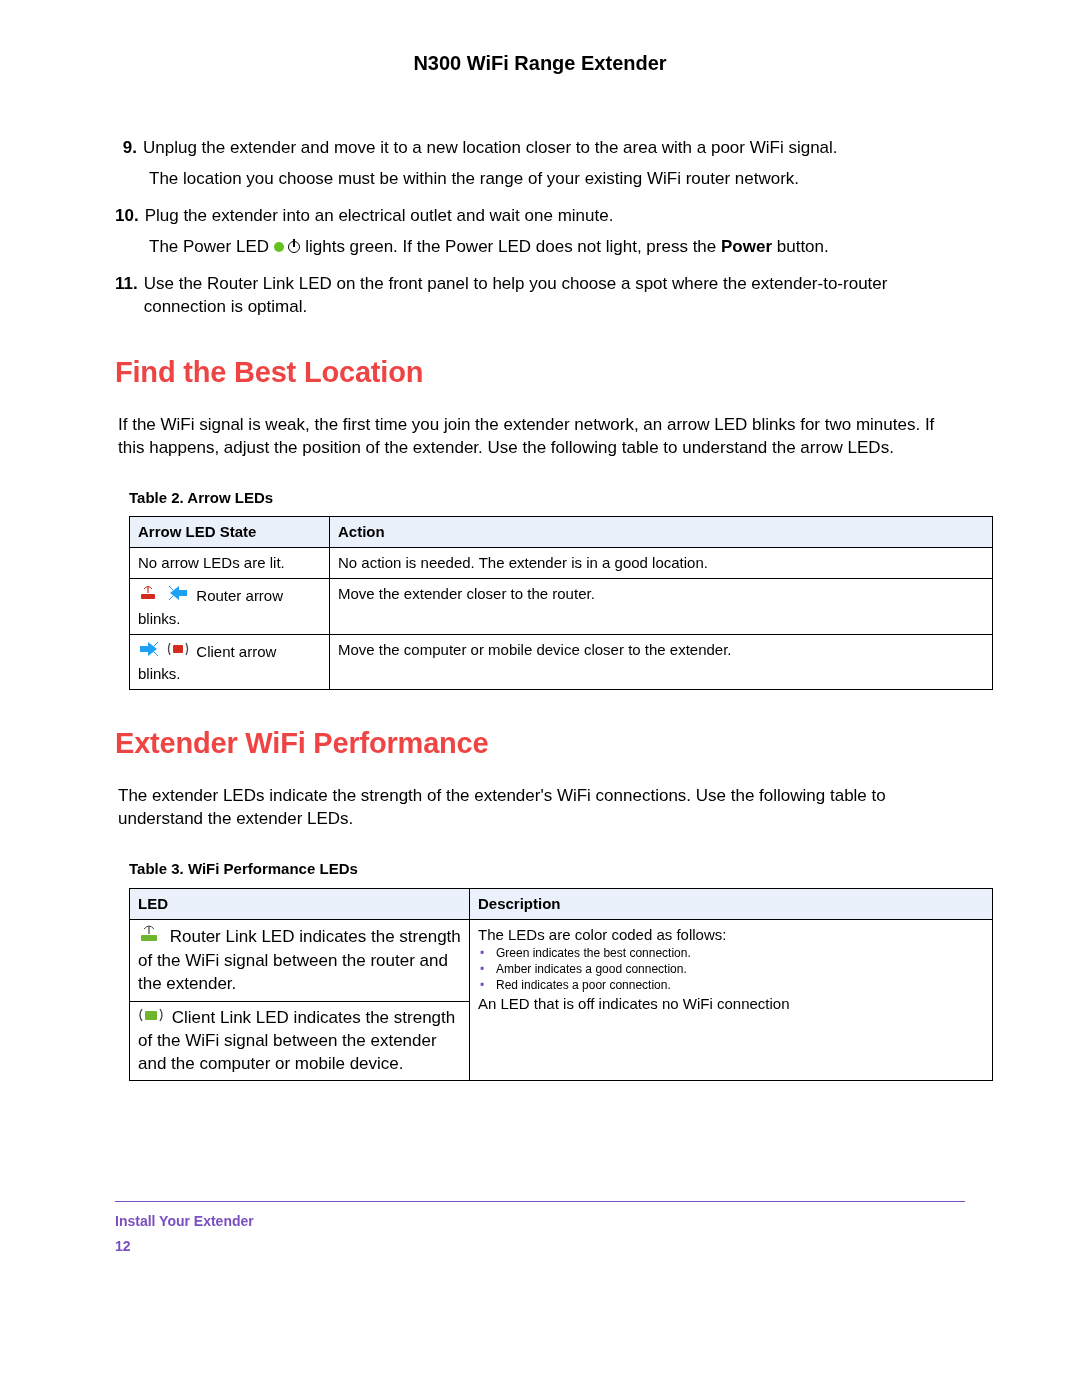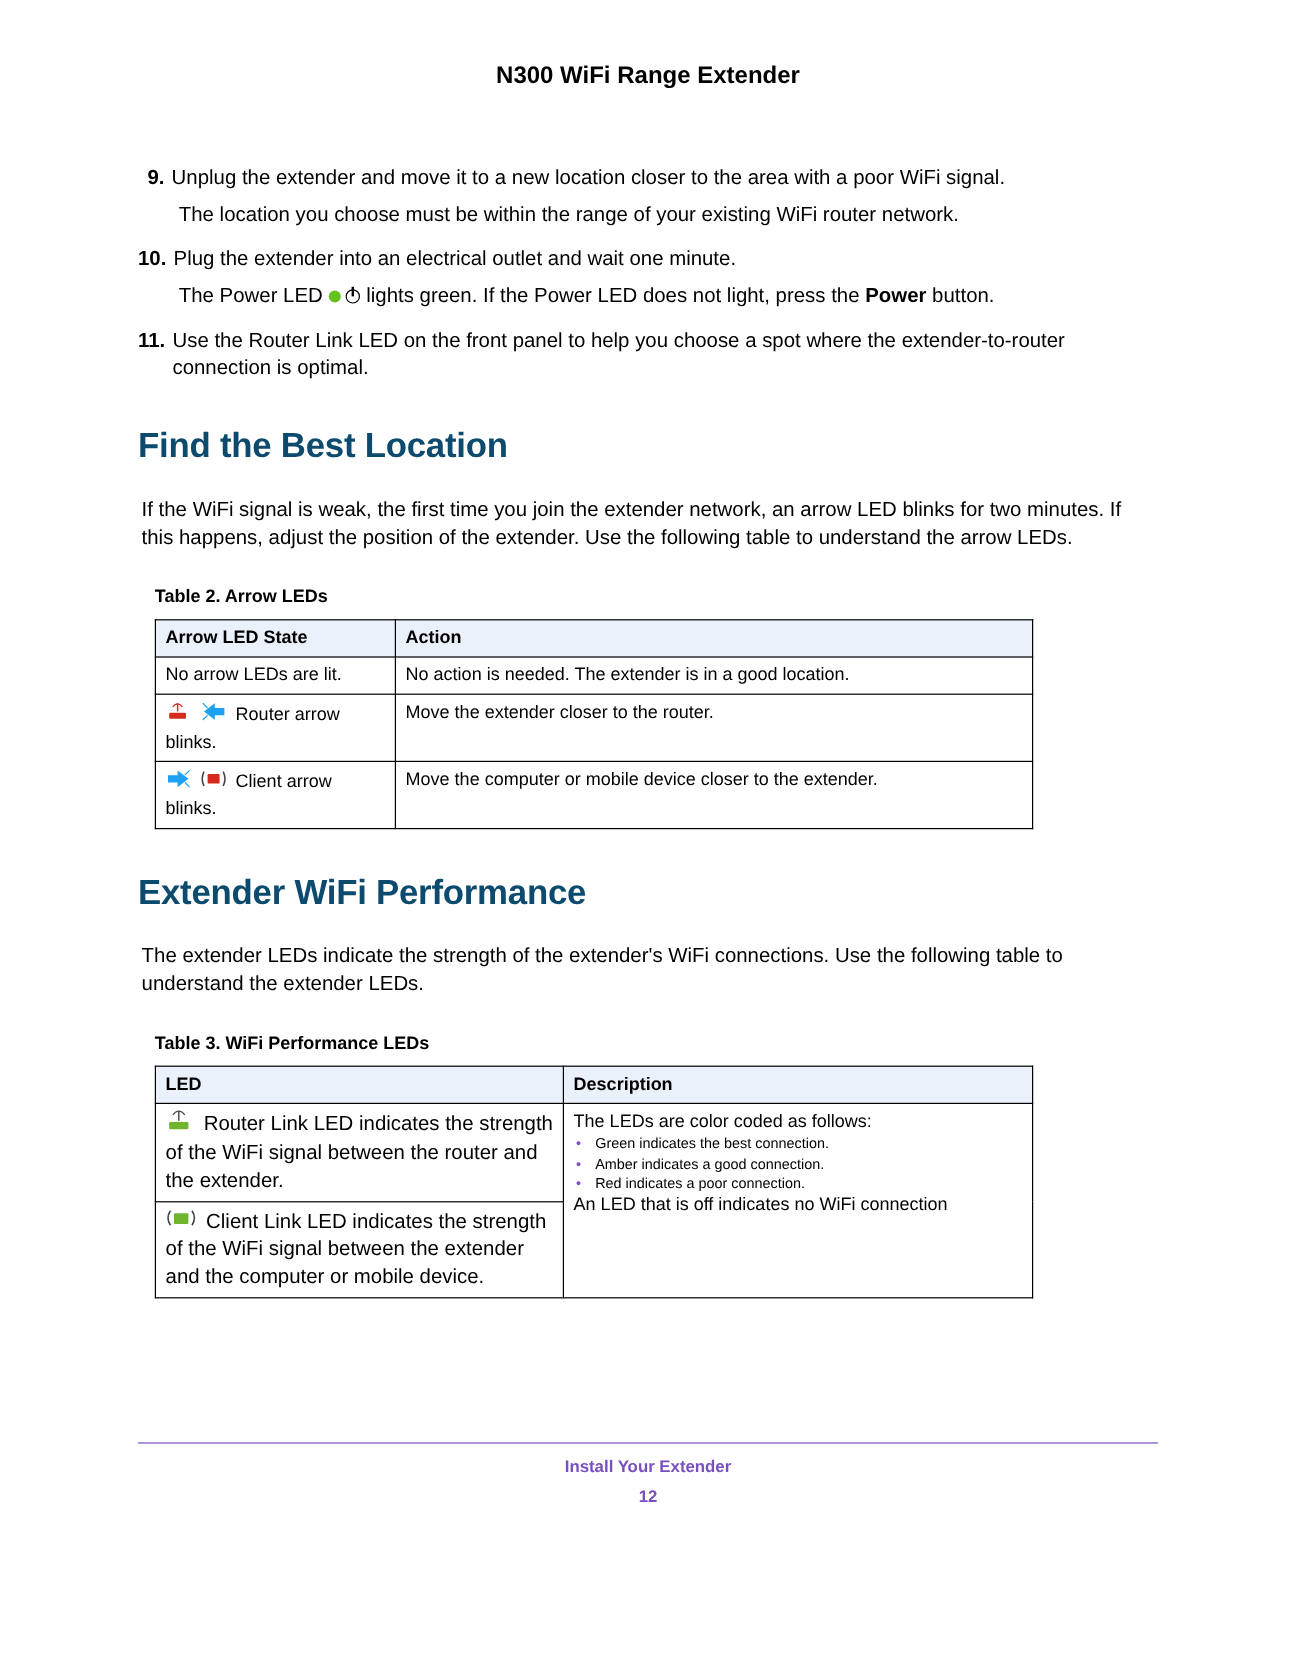--- a/index.html
+++ b/index.html
@@ -29,21 +29,21 @@
     text-align: right;
     padding-right: 6px;
   }
   .ol-body { flex: 1; }
   .sub-para {
     margin-left: 34px;
     margin-top: 6px;
     margin-bottom: 14px;
   }
   h2 {
-    color: #0c4a6e;
+    color: #ef4444;
     font-weight: bold;
     font-size: 29px;
     margin-top: 34px;
     margin-bottom: 22px;
     letter-spacing: -0.2px;
   }
   .body-para {
     margin-bottom: 16px;
     margin-left: 3px;
   }
@@ -52,21 +52,21 @@
     font-size: 15px;
     margin-left: 14px;
     margin-bottom: 8px;
     margin-top: 28px;
   }
   table {
     border-collapse: collapse;
     margin-left: 14px;
     margin-bottom: 8px;
     font-size: 15px;
-    width: 732px;
+    width: 864px;
   }
   th, td {
     border: 1px solid #000;
     padding: 5px 8px;
     text-align: left;
     vertical-align: top;
   }
   th {
     background: #eaf1fb;
     font-weight: bold;
@@ -111,21 +111,20 @@
     color: #7a4fbf;
     display: inline-block;
     width: 16px;
   }
   .footer-rule {
     border: none;
     border-top: 1px solid #7a4fbf;
     margin: 120px 0 10px 0;
   }
   .footer {
-    text-align: center;
     color: #7a4fbf;
     font-weight: bold;
     font-size: 14px;
   }
   .footer .pn { margin-top: 6px; }
   .inline-text { vertical-align: middle; }
 </style>
 </head>
 <body>
 

